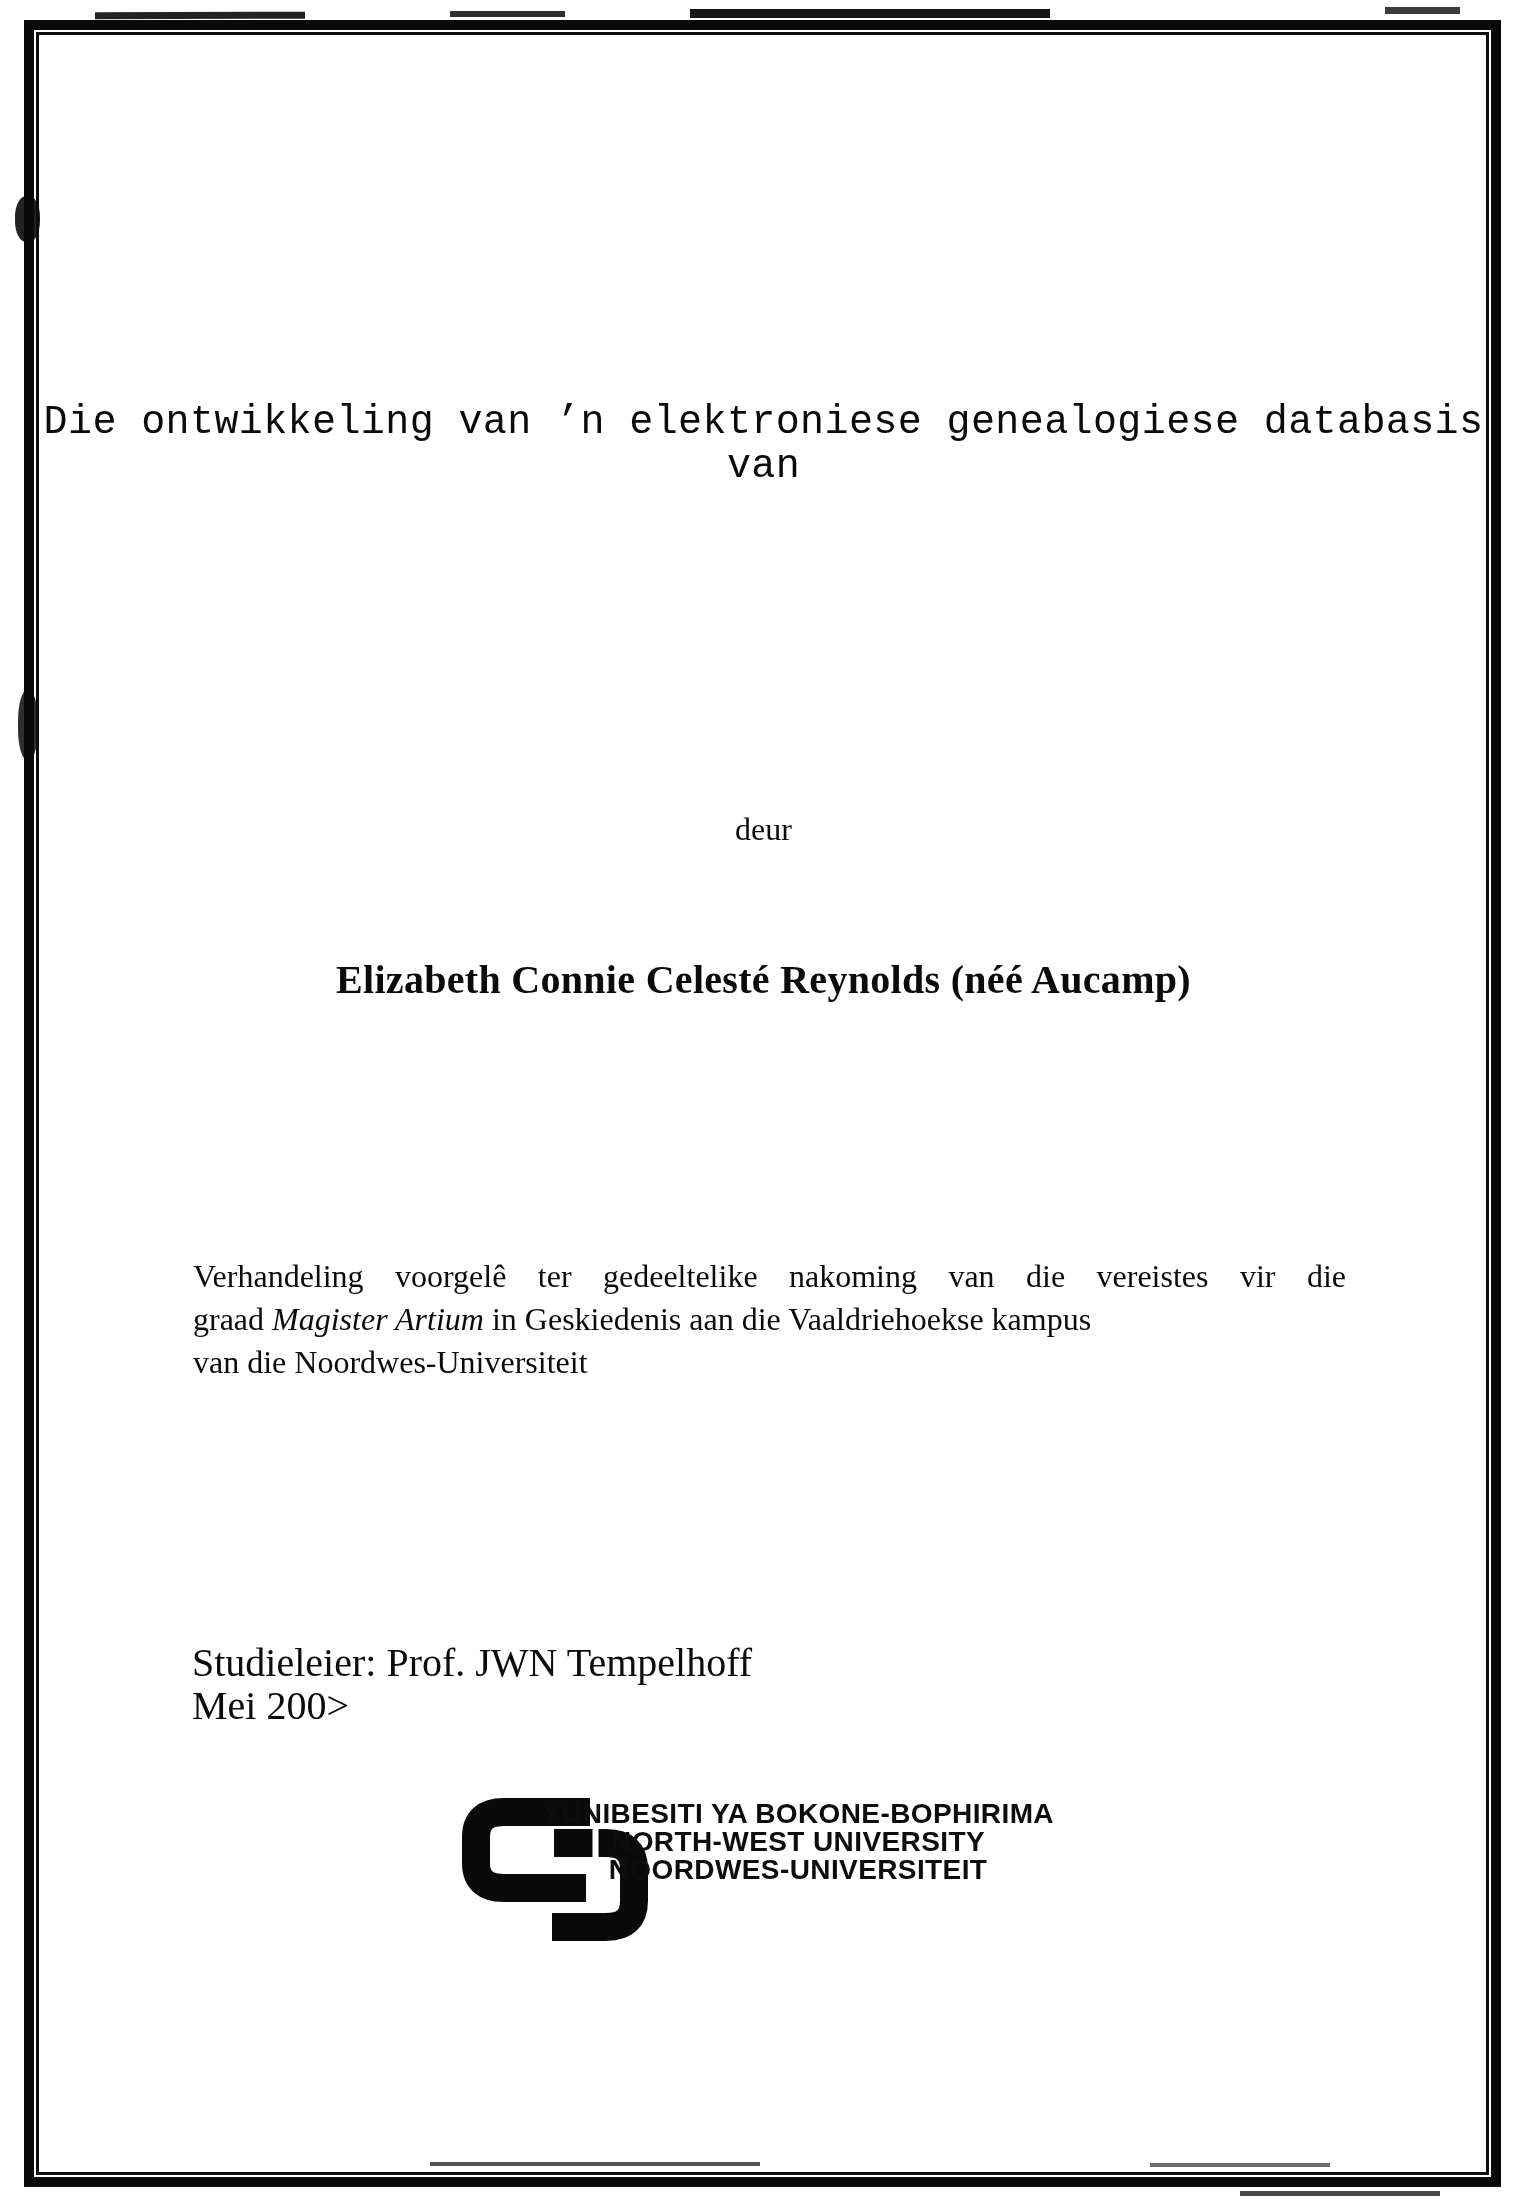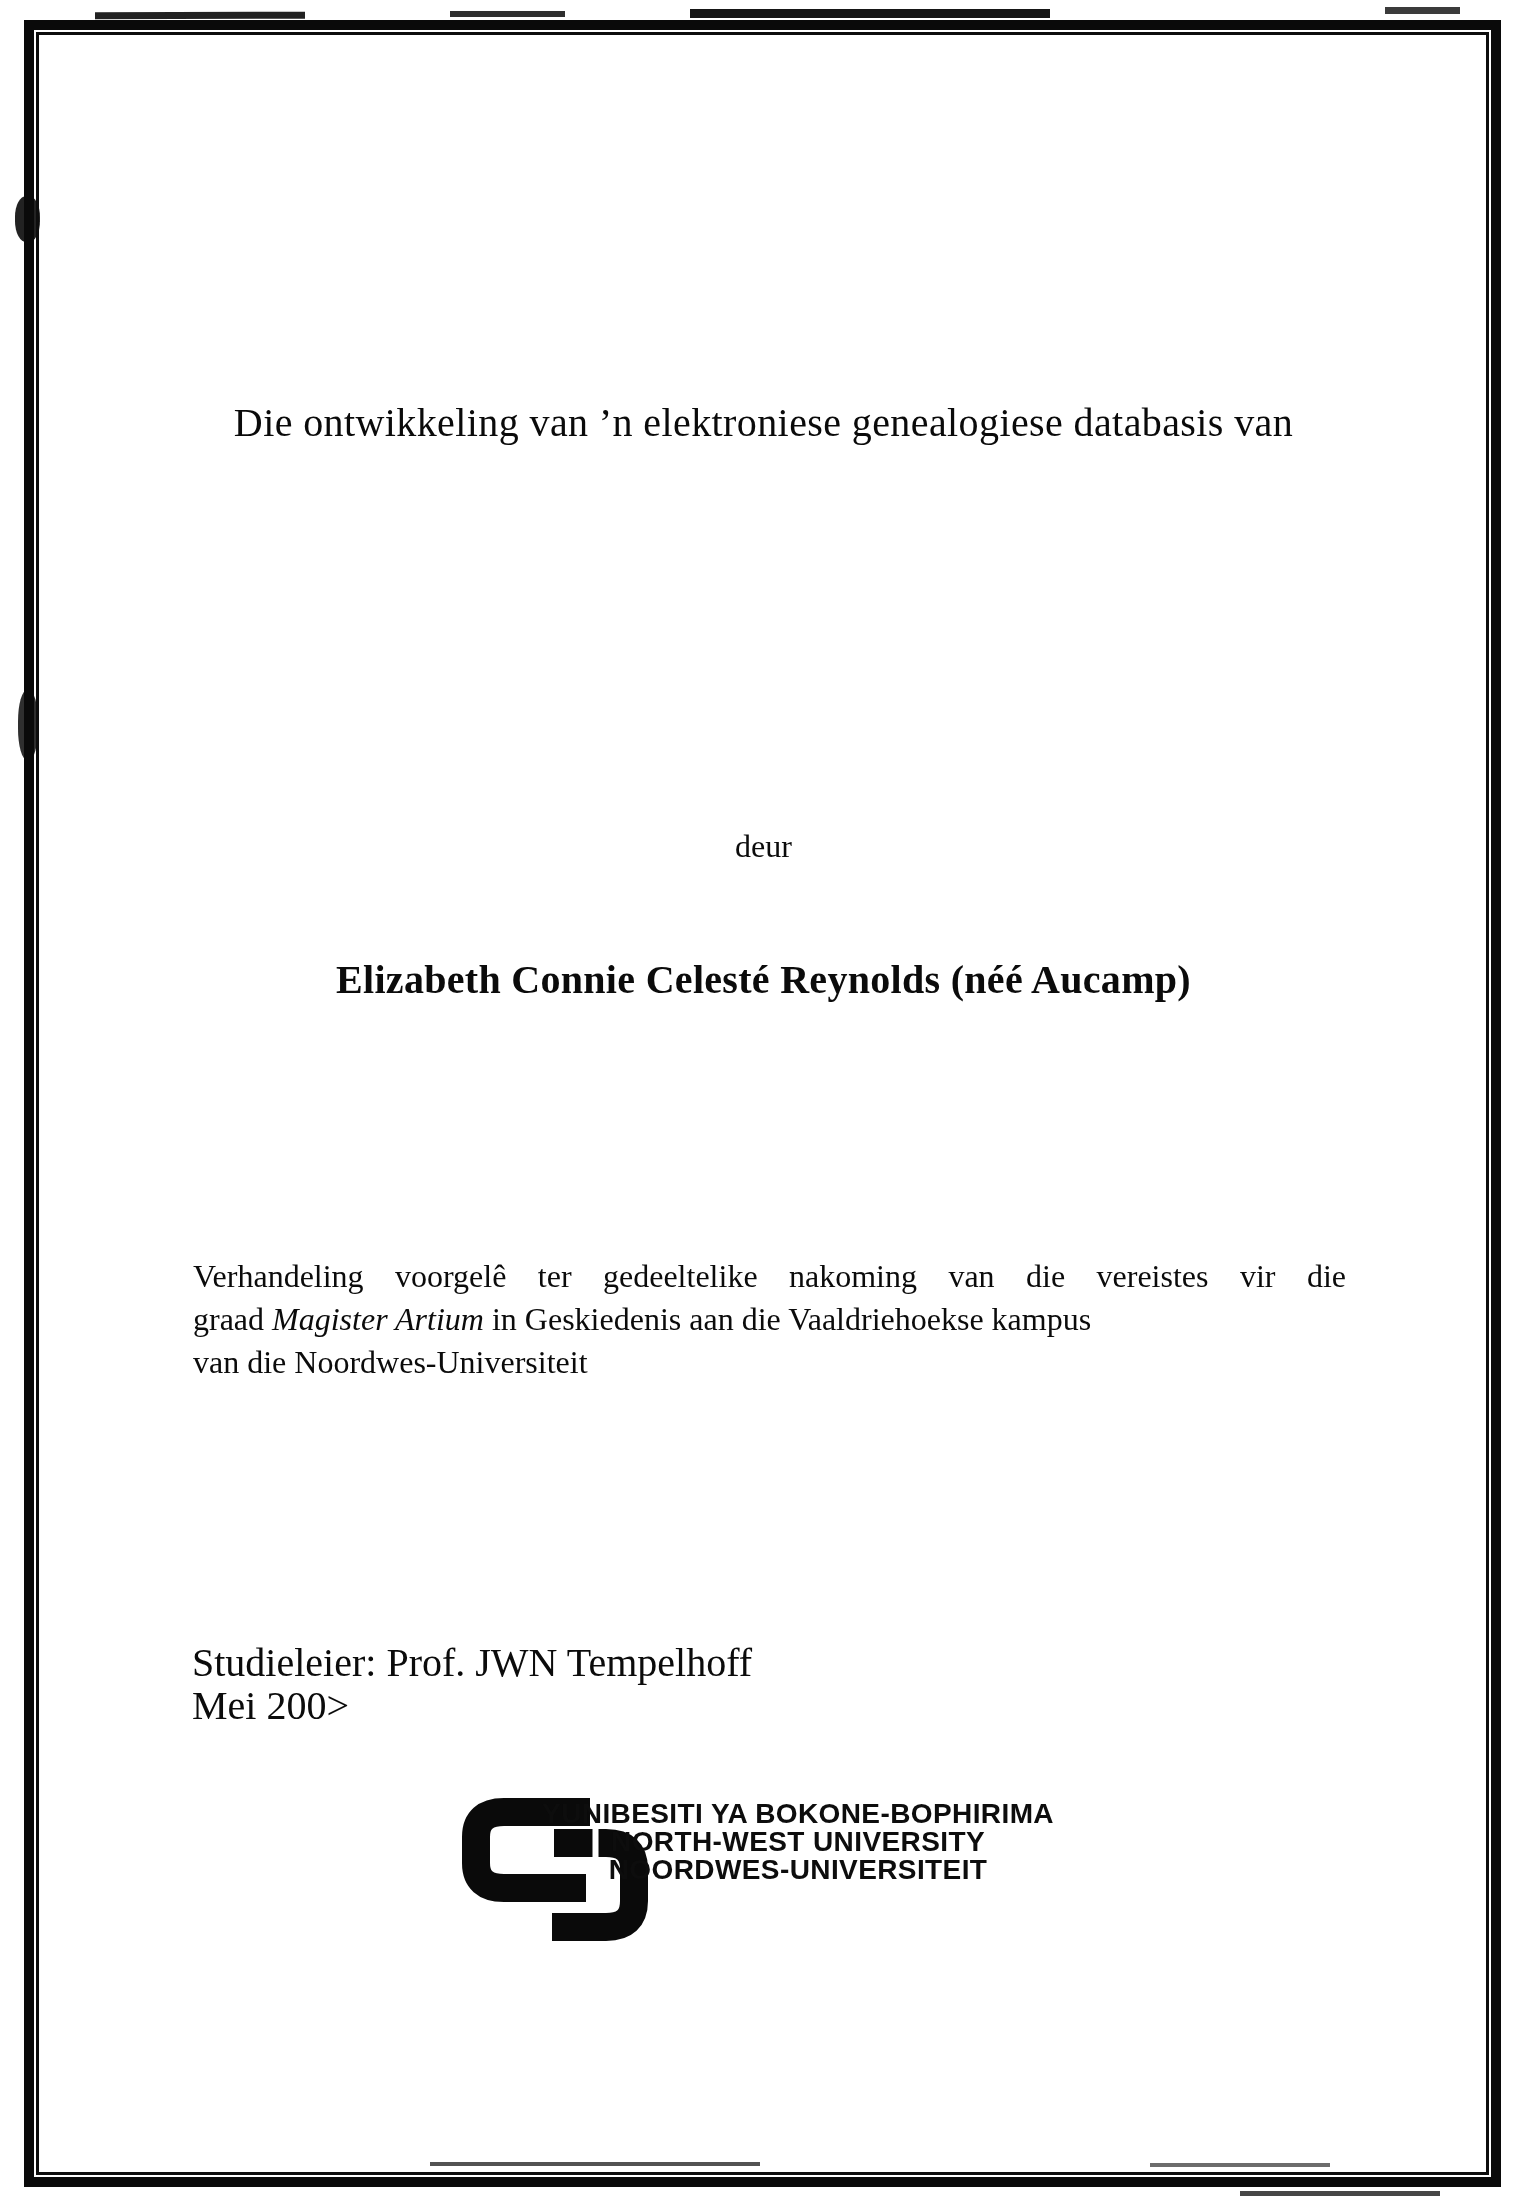--- a/index.html
+++ b/index.html
@@ -24,20 +24,21 @@
     right:2px;bottom:2px;
     border:3px solid #0d0d0d;
   }
   .abs{position:absolute;}
   .centered{left:0;width:1527px;text-align:center;}
   .title-line{
     font-size:40px;
     line-height:44px;
     letter-spacing:.4px;
     color:#0a0a0a;
+    font-family:Liberation Mono, monospace;
   }
   .byline{
     font-size:32px;line-height:36px;
   }
   .author{
     font-size:40px;line-height:44px;letter-spacing:.3px;font-weight:bold;
   }
   .statement{
     left:193px;top:1219px;width:1153px;
     font-size:32px;line-height:43px;
@@ -82,21 +83,21 @@
   <div class="artifact" style="left:430px;top:2162px;width:330px;height:4px;opacity:.7;"></div>
   <div class="artifact" style="left:1150px;top:2163px;width:180px;height:4px;opacity:.6;"></div>
   <div class="artifact" style="left:1240px;top:2191px;width:200px;height:5px;opacity:.75;"></div>
 
   <div class="frame-outer">
     <div class="frame-inner"></div>
   </div>
 
   <div class="abs centered title-line" style="top:401px;">Die ontwikkeling van ’n elektroniese genealogiese databasis van</div>
 
-  <div class="abs centered byline" style="top:828px;">deur</div>
+  <div class="abs centered byline" style="top:811px;">deur</div>
 
   <div class="abs centered author" style="top:958px;">Elizabeth Connie Celesté Reynolds (néé Aucamp)</div>
 
   <div class="abs statement">
     <div class="just">Verhandeling voorgelê ter gedeeltelike nakoming van die vereistes vir die</div>
     <div><span>graad </span><em>Magister Artium</em><span> in Geskiedenis aan die Vaaldriehoekse kampus</span></div>
     <div>van die Noordwes-Universiteit</div>
   </div>
 
   <div class="abs supervisor">

